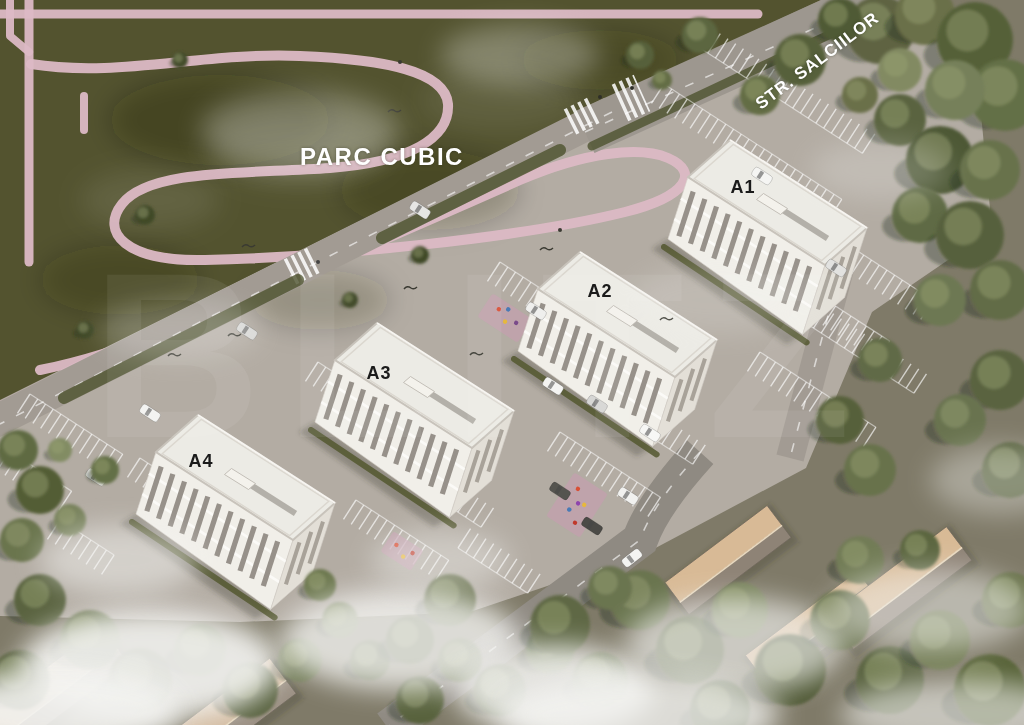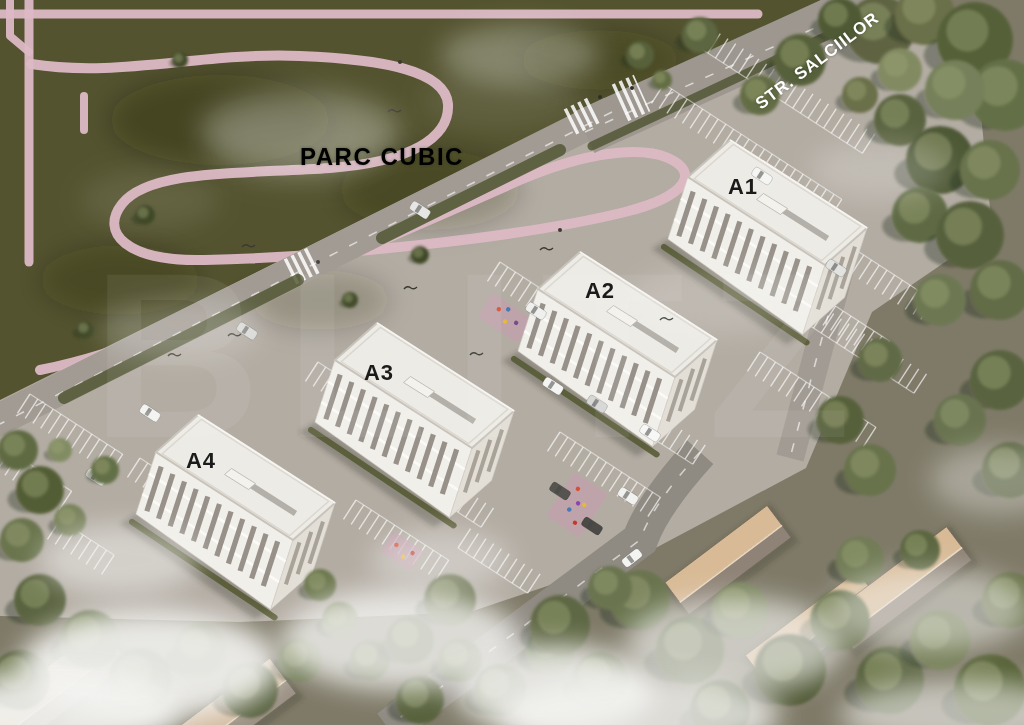--- a/index.html
+++ b/index.html
@@ -5,31 +5,31 @@
   html,body{margin:0;padding:0;background:#222;}
   #stage{
     position:relative;width:1024px;height:725px;overflow:hidden;
     background:#7f7a68;
     font-family:"Liberation Sans","DejaVu Sans",sans-serif;
   }
   #scene{position:absolute;left:0;top:0;width:1024px;height:725px;display:block;}
   .overlay{position:absolute;left:0;top:0;width:100%;height:100%;pointer-events:none;}
   .park-label{
     position:absolute;left:300px;top:143px;
-    color:#000000;font-size:24px;font-weight:bold;letter-spacing:1.5px;
+    color:#ffffff;font-size:24px;font-weight:bold;letter-spacing:1.5px;
     text-shadow:0 0 3px rgba(40,40,20,.45);white-space:nowrap;
   }
   .street-label{
     position:absolute;left:758px;top:96px;
     color:#fff;font-size:17px;font-weight:bold;letter-spacing:1px;
     transform:rotate(-37deg);transform-origin:0 50%;
     text-shadow:0 0 3px rgba(40,45,25,.5);white-space:nowrap;
   }
   .bldg-label{
-    position:absolute;color:#1b1b1b;font-size:22px;font-weight:bold;
+    position:absolute;color:#1b1b1b;font-size:18px;font-weight:bold;
     transform:translate(-50%,-50%);letter-spacing:1px;white-space:nowrap;
   }
   #lblA1{left:743px;top:187px;}
   #lblA2{left:600px;top:291px;}
   #lblA3{left:379px;top:373px;}
   #lblA4{left:201px;top:461px;}
   .watermark{
     position:absolute;left:483px;top:355px;transform:translate(-50%,-50%);
     font-size:235px;font-weight:bold;letter-spacing:.1em;
     color:rgba(255,255,255,0.065);white-space:nowrap;user-select:none;

